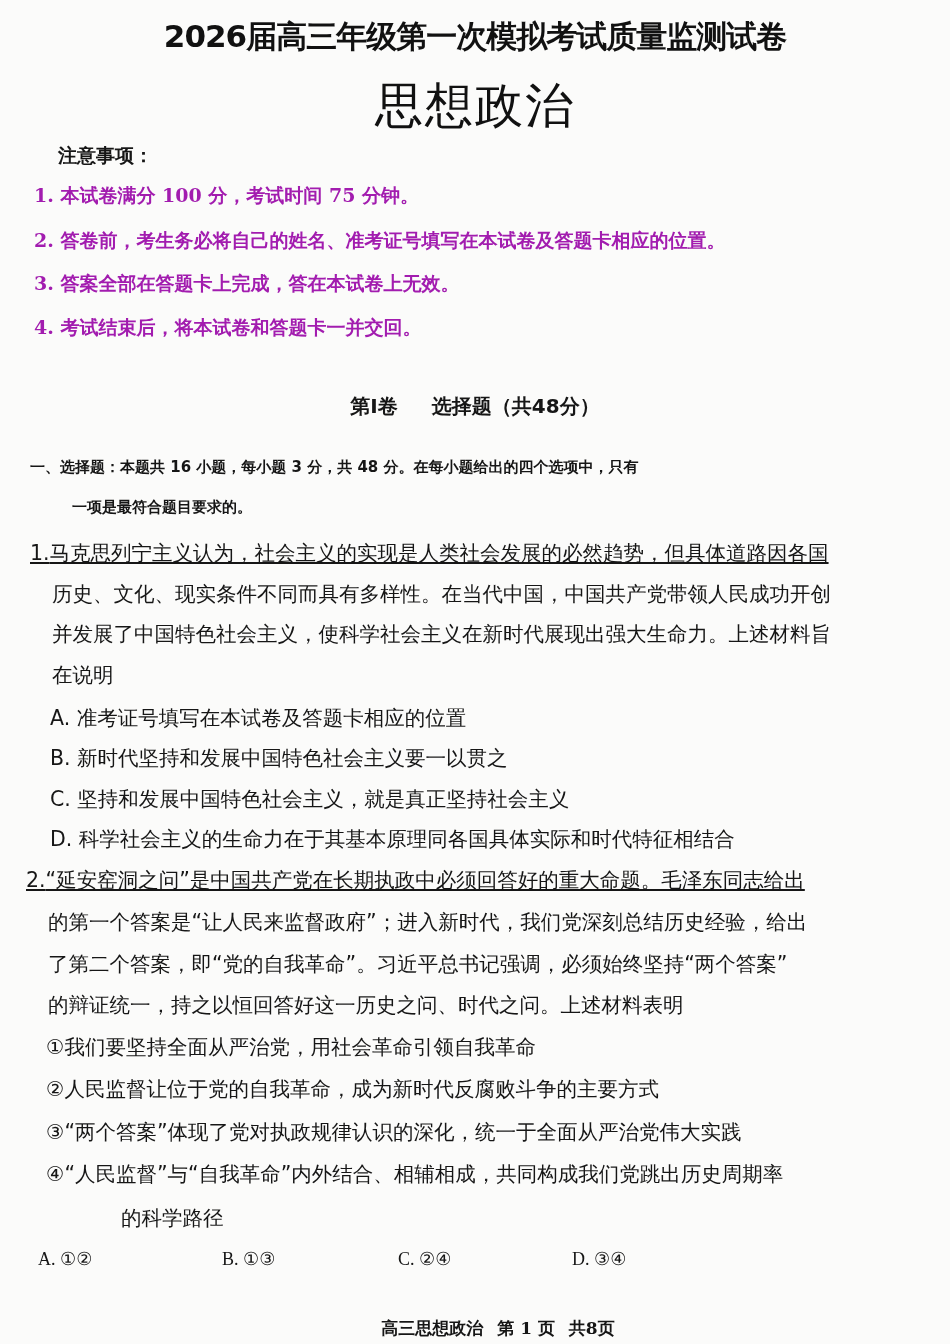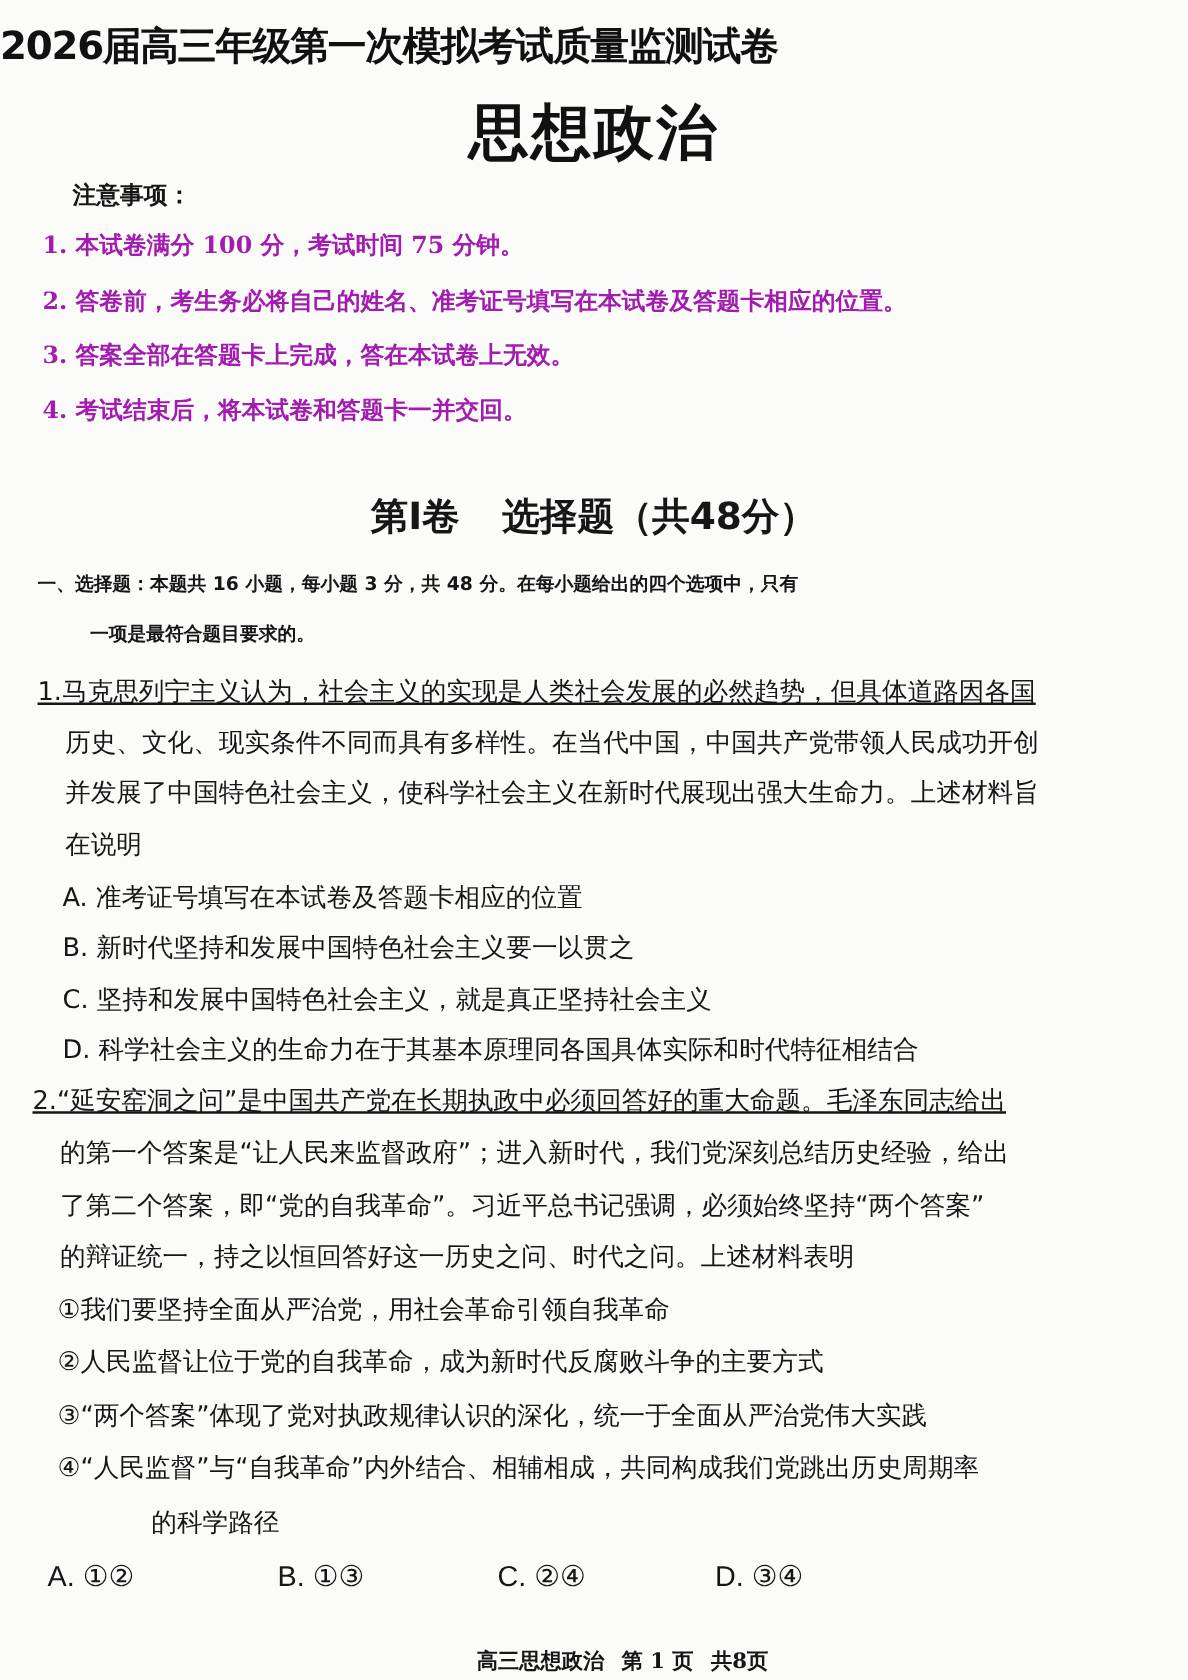--- a/index.html
+++ b/index.html
@@ -5,39 +5,39 @@
   html, body { margin: 0; padding: 0; }
   body {
     width: 950px; height: 1344px; overflow: hidden;
     background: #fbfbfa;
     color: #161616;
     font-family: "DejaVu Sans", "Liberation Sans", sans-serif;
     position: relative;
   }
   .abs { position: absolute; white-space: nowrap; }
   .title {
-    left: 0; width: 950px; text-align: left; top: 16px;
+    left: 0; width: 950px; text-align: center; top: 16px;
     font-size: 31px; font-weight: bold; letter-spacing: -1px; color: #111;
   }
   .subject {
     left: 0; width: 950px; text-align: center; top: 74px;
-    font-size: 48px; font-weight: bold; letter-spacing: 2px; color: #111;
+    font-size: 48px; font-weight: normal; letter-spacing: 2px; color: #111;
   }
   .notice-head { left: 58px; top: 143px; font-size: 19px; font-weight: bold; }
   .notice { left: 34px; font-size: 19px; font-family: "DejaVu Serif", serif; font-weight: bold; color: #a21caf; }
-  .sec-title { left: 0; width: 950px; text-align: center; top: 393px; font-size: 30px; font-weight: bold; }
+  .sec-title { left: 0; width: 950px; text-align: center; top: 393px; font-size: 20px; font-weight: bold; }
   .sec-title .gap { display: inline-block; width: 34px; }
   .instr { font-size: 15px; font-weight: bold; }
   .body { font-size: 20.5px; color: #161616; }
   .q { left: 30px; text-decoration: underline; }
   .indent { left: 52px; }
   .opt { left: 50px; }
   .sub { left: 46px; }
   .sub2 { left: 88px; margin-left: 33px; }
-  .ans { font-size: 23px; font-family: Liberation Sans, sans-serif; }
+  .ans { font-size: 18px; font-family: Liberation Serif, serif; }
   .footer { left: 0; width: 950px; text-align: center; top: 1317px; font-size: 17px; font-weight: bold; font-family: "DejaVu Serif", serif; margin-left: 23px; }
   .footer span { margin: 0 4px; }
 </style>
 </head>
 <body>
 
 <div>
 
   <div class="abs title">2026届高三年级第一次模拟考试质量监测试卷</div>
   <div class="abs subject">思想政治</div>

